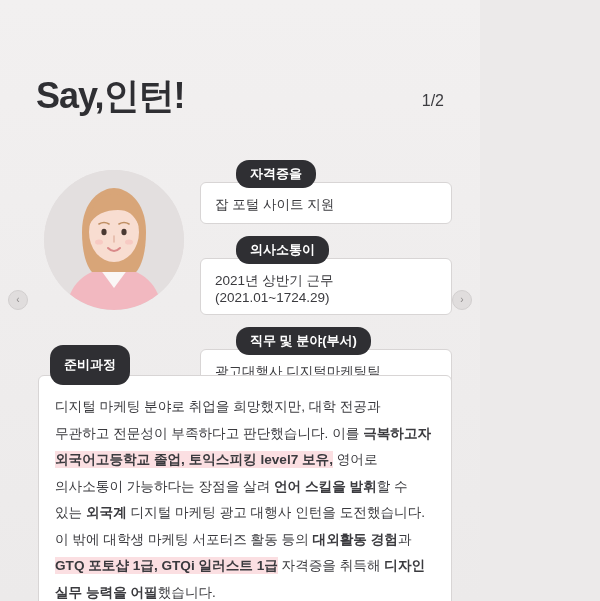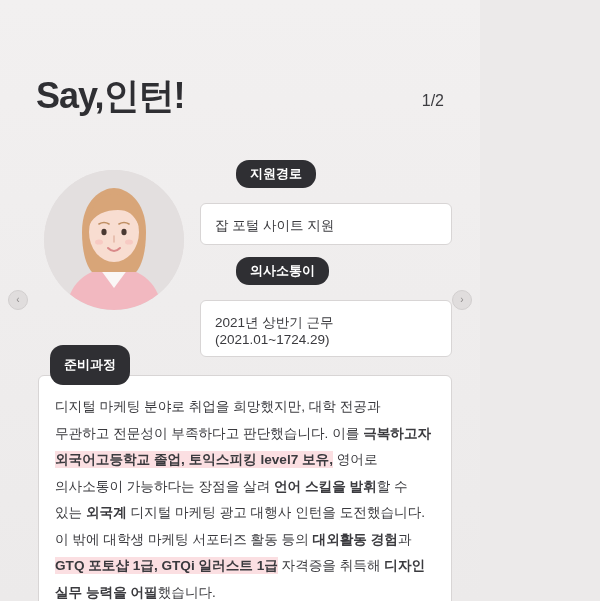--- a/index.html
+++ b/index.html
@@ -85,21 +85,20 @@
   }
   .field-value {
     background: #ffffff;
     border: 1px solid #d8d5d5;
     border-radius: 6px;
     font-size: 13.5px;
     color: #3a3a3e;
     padding: 13px 14px 9px 14px;
     position: relative;
     z-index: 1;
-    margin-top: 21px;
   }
   
   .prep {
     position: absolute;
     top: 345px;
     left: 38px;
     right: 28px;
   }
   .prep-label {
     display: inline-block;
@@ -221,26 +220,30 @@
 
           <ellipse cx="55" cy="72" rx="4" ry="2.6" fill="#f7c3bd" opacity="0.75"></ellipse>
           <ellipse cx="85" cy="72" rx="4" ry="2.6" fill="#f7c3bd" opacity="0.75"></ellipse>
         </g>
       </svg>
     </div>
   </div>
 
   <div class="fields">
     <div class="field">
-      <div class="field-label">지원경로</div>
+      <div class="field-label">자격증을</div>
       <div class="field-value">잡 포털 사이트 지원</div>
     </div>
     <div class="field">
       <div class="field-label">의사소통이</div>
       <div class="field-value">2021년 상반기 근무 (2021.01~1724.29)</div>
+    </div>
+    <div class="field">
+      <div class="field-label">직무 및 분야(부서)</div>
+      <div class="field-value">광고대행사 디지털마케팅팀</div>
     </div>
   </div>
 
   <div class="prep">
     <div class="prep-label">준비과정</div>
     <div class="prep-body" id="prep-body"><span>디지털 마케팅 분야로 취업을 희망했지만, 대학 전공과 무관하고 전문성이 부족하다고 판단했습니다. 이를 </span><span class="bold">극복하고자</span><span> </span><span class="hl">외국어고등학교 졸업, 토익스피킹 level7 보유,</span><span> 영어로 의사소통이 가능하다는 장점을 살려 </span><span class="bold">언어 스킬을 발휘</span><span>할 수 있는 </span><span class="bold">외국계</span><span> 디지털 마케팅 광고 대행사 인턴을 도전했습니다. 이 밖에 대학생 마케팅 서포터즈 활동 등의 </span><span class="bold">대외활동 경험</span><span>과 </span><span class="hl">GTQ 포토샵 1급, GTQi 일러스트 1급</span><span> 자격증을 취득해 </span><span class="bold">디자인 실무 능력을 어필</span><span>했습니다.</span></div>
   </div>
 
   <div class="footer">
     <div class="logo">

